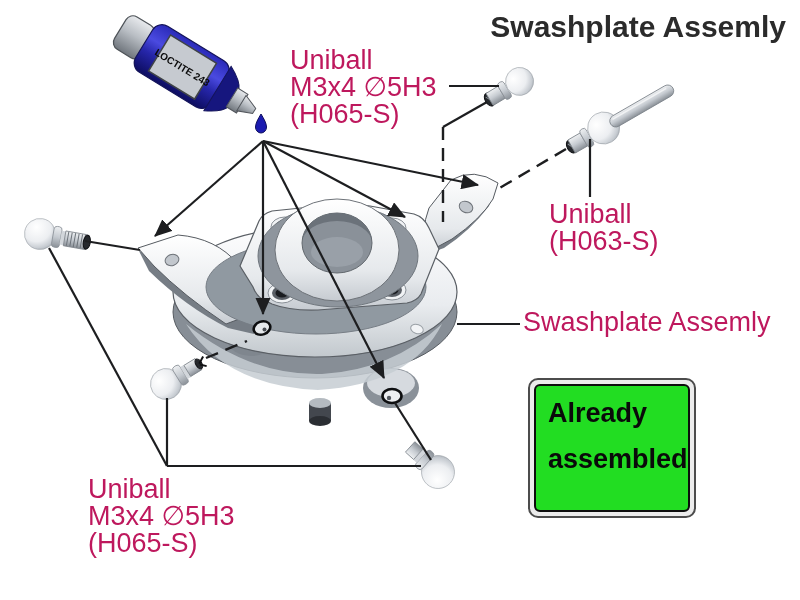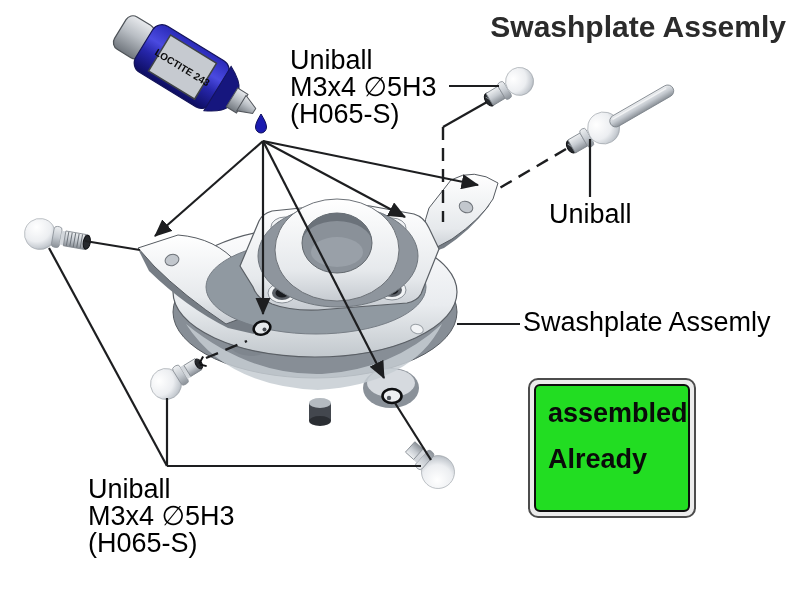--- a/index.html
+++ b/index.html
@@ -1,19 +1,19 @@
 <!DOCTYPE html>
 <html><head>
 <meta charset="utf-8">
 <style>
   html,body{margin:0;padding:0;background:#ffffff;}
   .stage{position:relative;width:800px;height:600px;background:#ffffff;overflow:hidden;
          font-family:"Liberation Sans", sans-serif;color:#2b2b2b;}
   svg.art{position:absolute;left:0;top:0;}
-  .lbl{position:absolute;font-size:27px;line-height:27px;white-space:nowrap;color:#000000;}
+  .lbl{position:absolute;font-size:27px;line-height:27px;white-space:nowrap;color:#be185d;}
   .lbl div{height:27px;}
   .title{position:absolute;left:420px;top:10px;width:366px;text-align:right;
          font-size:30px;font-weight:bold;color:#2b2b2b;white-space:nowrap;}
   .note-frame{position:absolute;left:528px;top:378px;width:168px;height:140px;
               background:#ececec;border:2px solid #4c4c4c;border-radius:10px;box-sizing:border-box;}
   .note-inner{position:absolute;left:4px;top:4px;right:4px;bottom:4px;
               background:#22dd22;border:2px solid #0d0d0d;border-radius:6px;
               padding:4px 0 0 12px;box-sizing:border-box;}
   .note-inner div{font-size:27px;font-weight:bold;line-height:46px;color:#0a0a0a;white-space:nowrap;}
 </style>
@@ -213,32 +213,33 @@
 <div class="title">Swashplate Assemly</div>
 
 <div class="lbl" style="left:290px;top:47px;">
   <div>Uniball</div>
   <div>M3x4 ∅5H3</div>
   <div>(H065-S)</div>
 </div>
 
 <div class="lbl" style="left:549px;top:201px;">
   <div>Uniball</div>
+  <div>(H063-S)</div>
 </div>
 
 <div class="lbl" style="left:523px;top:309px;">
   <div>Swashplate Assemly</div>
 </div>
 
 <div class="lbl" style="left:88px;top:476px;">
   <div>Uniball</div>
   <div>M3x4 ∅5H3</div>
   <div>(H065-S)</div>
 </div>
 
 <div class="note-frame">
   <div class="note-inner">
+    <div>Already</div>
     <div>assembled</div>
-    <div>Already</div>
   </div>
 </div>
 
 </div>
 
 </body></html>

